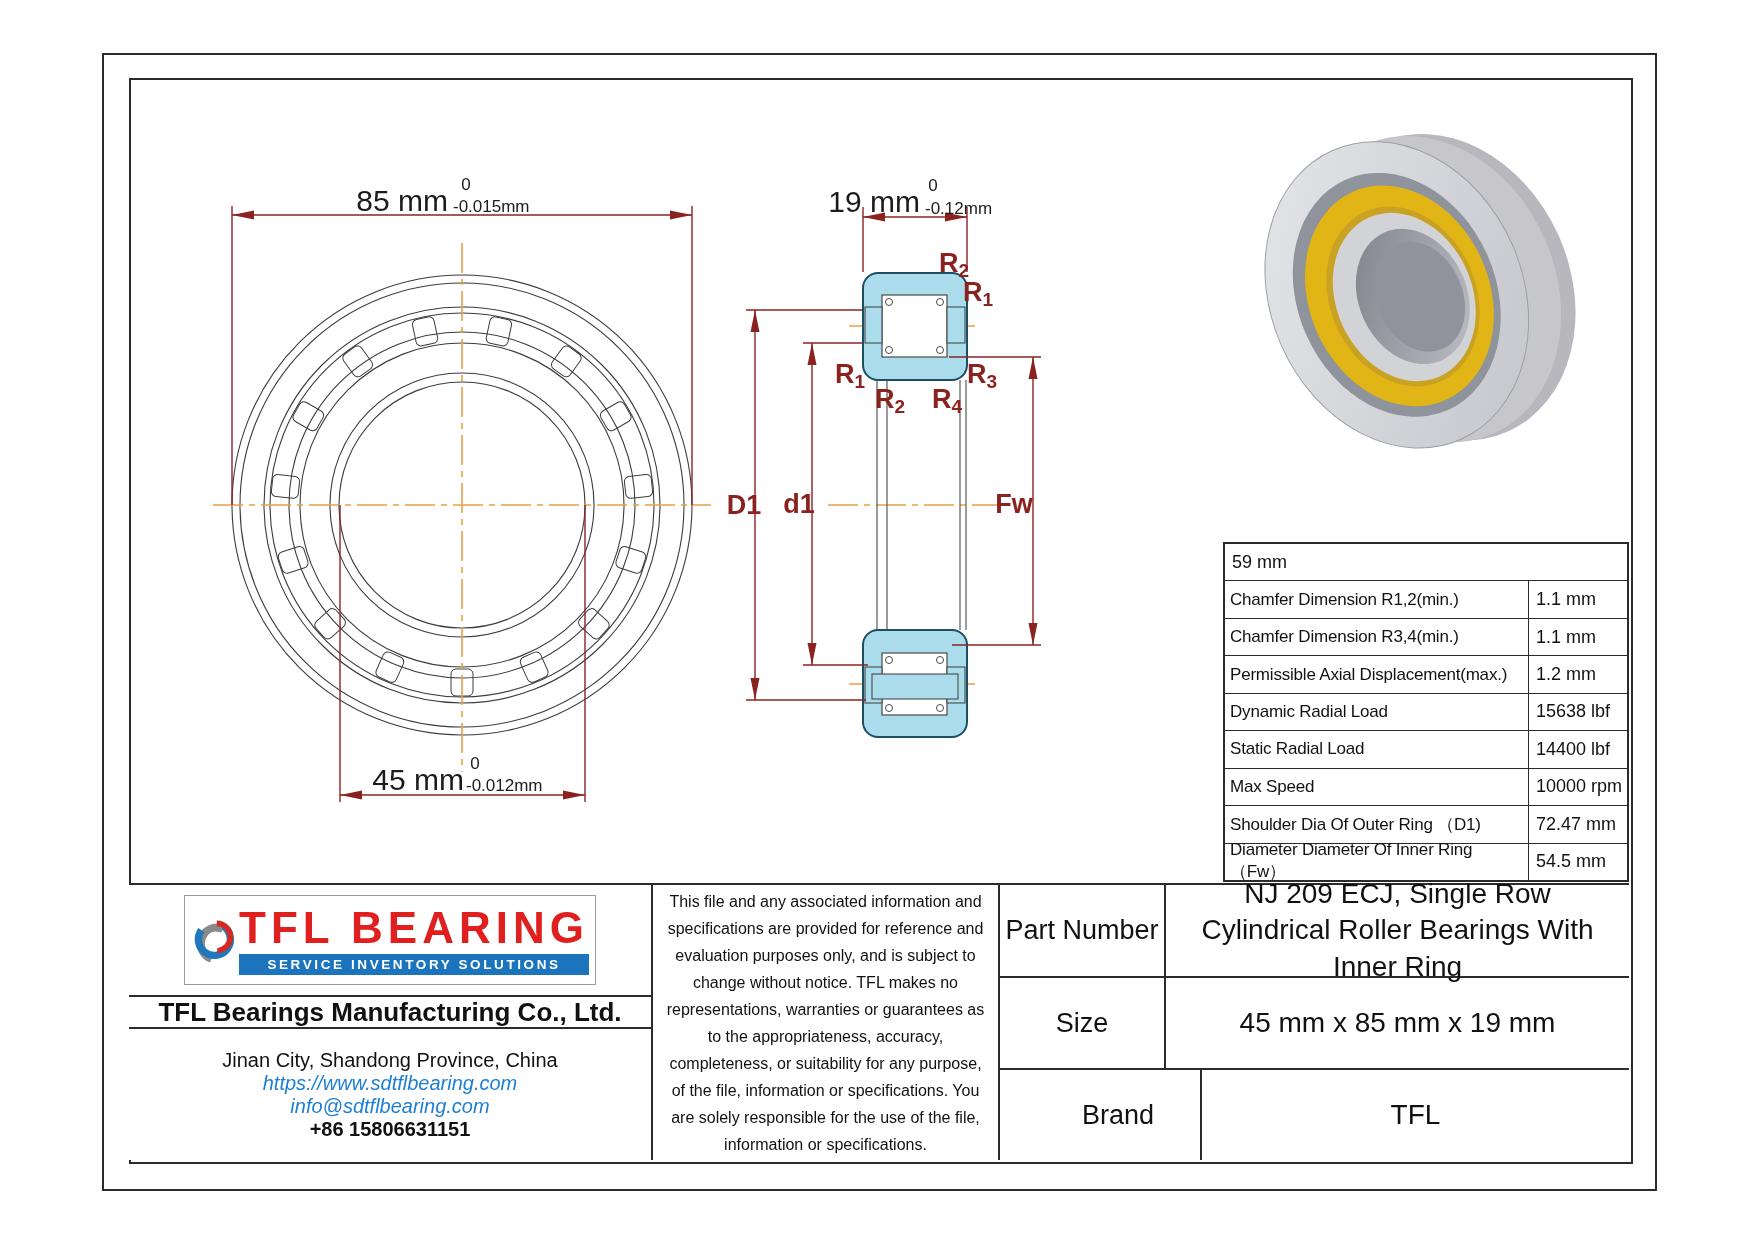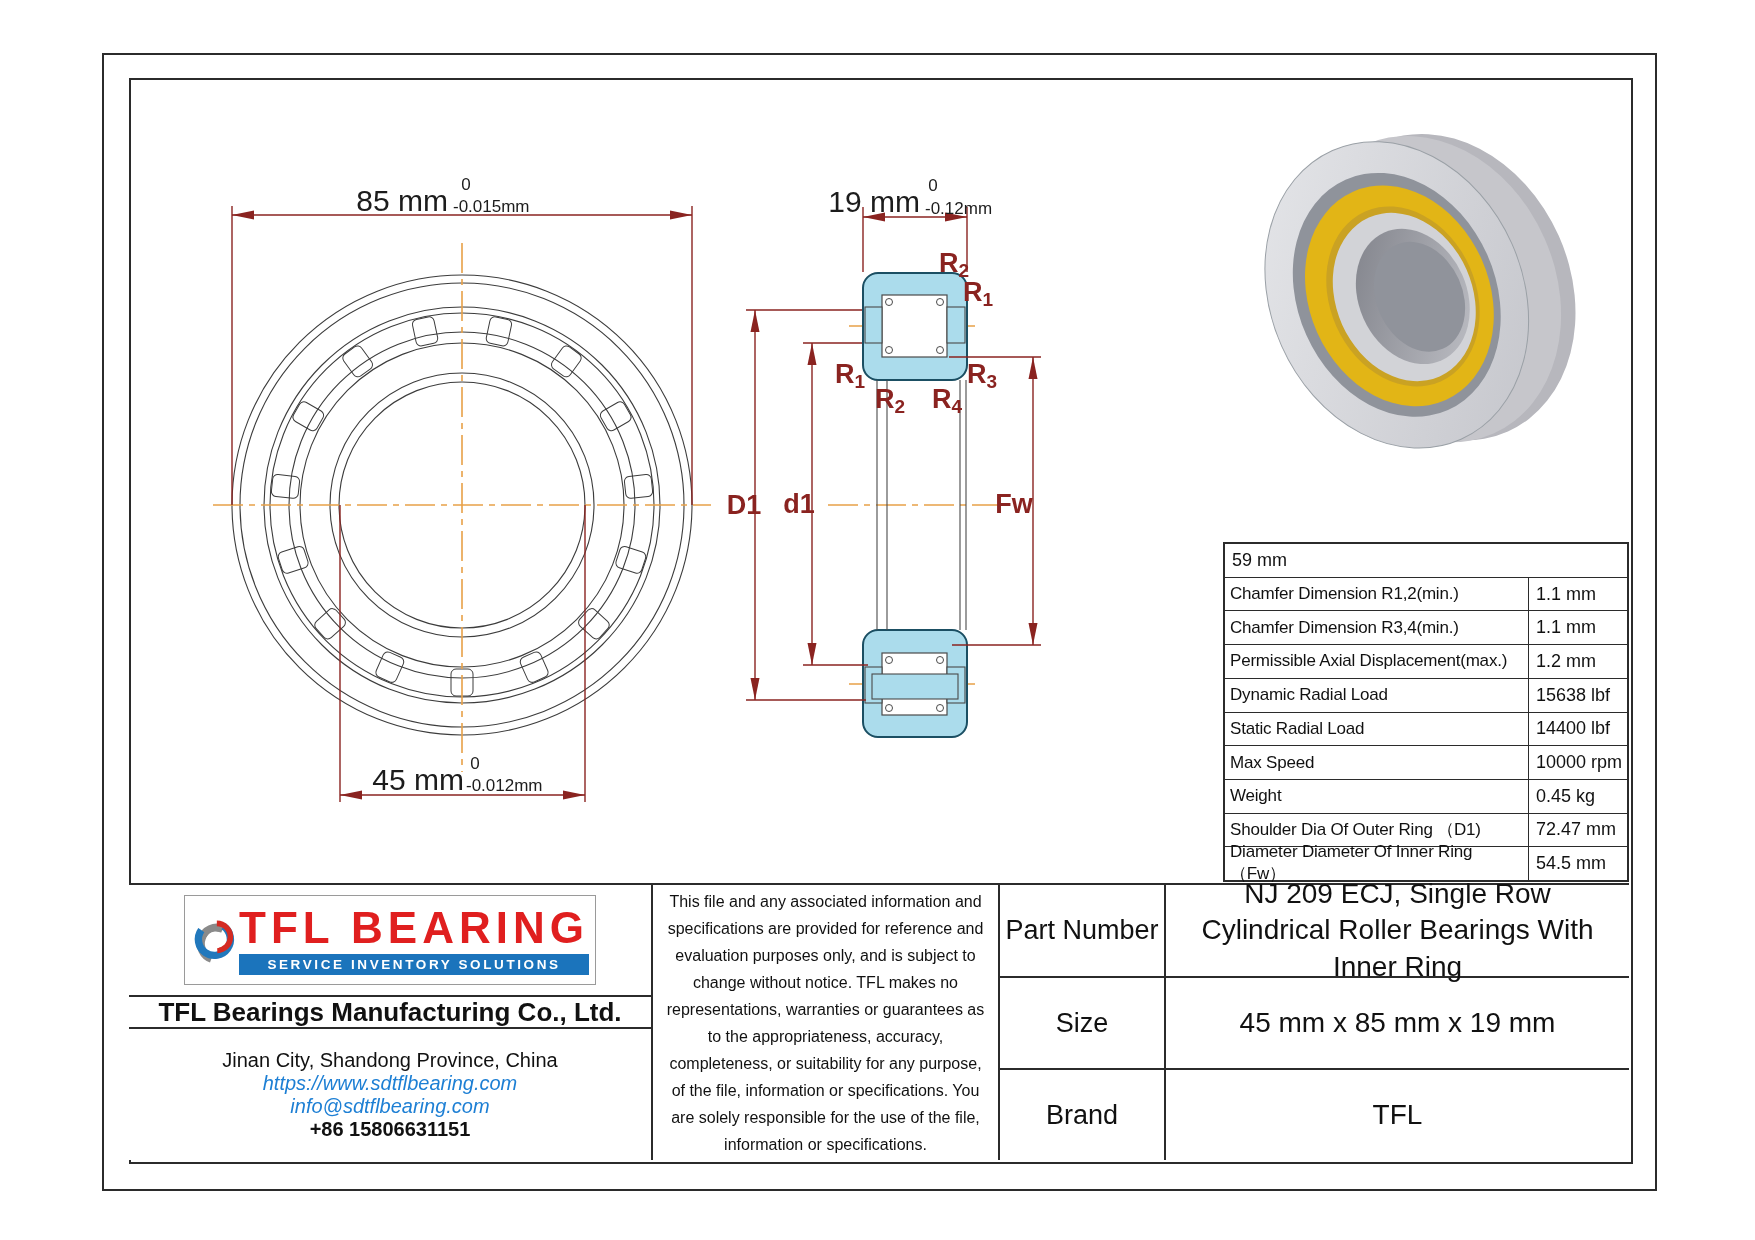--- a/index.html
+++ b/index.html
@@ -30,21 +30,21 @@
   .logo-brand{color:#e01f1f;font-size:44px;font-weight:800;letter-spacing:5px;line-height:1.05;white-space:nowrap;}
   .logo-tagline{background:#1b74bc;color:#fff;font-size:13.5px;font-weight:700;letter-spacing:2.6px;text-align:center;padding:3px 2px;margin-top:2px;white-space:nowrap;}
   .company-cell{height:34px;border-top:2px solid #2b2b2b;border-bottom:2px solid #2b2b2b;display:flex;align-items:center;justify-content:center;font-size:26px;font-weight:600;box-sizing:border-box;}
   .address-cell{flex:1;display:flex;flex-direction:column;align-items:center;justify-content:center;font-size:20px;font-weight:500;line-height:23px;}
   .link{color:#1d7fd4;font-style:italic;}
   .phone{font-weight:600;}
   .tb-disclaimer{width:347px;border-right:2px solid #2b2b2b;display:flex;align-items:center;justify-content:center;box-sizing:border-box;}
   .disclaimer-text{text-align:center;font-size:16px;line-height:27px;font-weight:500;padding:0 9px;}
   .tb-part{flex:1;display:flex;flex-direction:column;}
   .part-row{display:flex;border-bottom:2px solid #2b2b2b;box-sizing:border-box;}
-  .part-row:last-child{border-bottom:none;}
+  .part-row:last-child{border-bottom:none;margin-left:36px;}
   .part-row.r1{height:93px;} .part-row.r2{height:92px;} .part-row.r3{flex:1;}
   .part-label{width:166px;border-right:2px solid #2b2b2b;display:flex;align-items:center;justify-content:center;font-size:27px;font-weight:500;box-sizing:border-box;}
   .part-value{flex:1;display:flex;align-items:center;justify-content:center;text-align:center;font-size:28px;font-weight:500;line-height:1.3;padding:0 24px;}
 </style>
 </head>
 <body>
 
 <div class="sheet">
   <div class="frame-outer"></div>
   <div class="frame-inner"></div>
@@ -230,24 +230,20 @@
       </div>
     <div class="spec-row">
         <div class="spec-label">Static Radial Load</div>
         <div class="spec-value">14400 lbf</div>
       </div>
     <div class="spec-row">
         <div class="spec-label">Max Speed</div>
         <div class="spec-value">10000 rpm</div>
       </div>
     <div class="spec-row">
-        <div class="spec-label">Weight</div>
-        <div class="spec-value">0.45 kg</div>
-      </div>
-    <div class="spec-row">
         <div class="spec-label">Shoulder Dia Of Outer Ring （D1)</div>
         <div class="spec-value">72.47 mm</div>
       </div>
     <div class="spec-row">
         <div class="spec-label">Diameter Diameter Of Inner Ring （Fw）</div>
         <div class="spec-value">54.5 mm</div>
       </div>
   </div>
 
   <div class="title-block">

